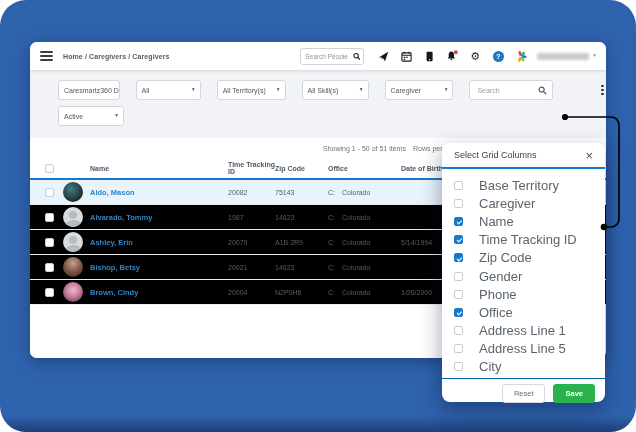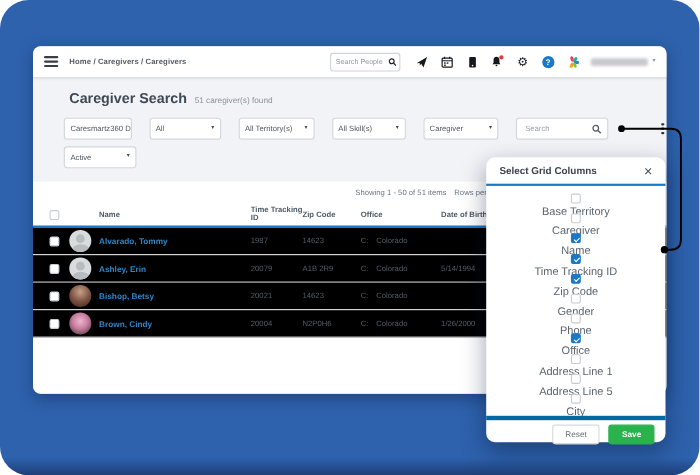--- a/index.html
+++ b/index.html
@@ -90,27 +90,27 @@
   .office-code{color:#565e66;}
   
   .modal{
     position:absolute;left:442px;top:143px;width:163px;height:259px;background:#fff;
     border-radius:8px;box-shadow:0 8px 22px rgba(4,18,50,.4);display:flex;flex-direction:column;z-index:5;
   }
   .modal-header{
     flex:none;height:26px;display:flex;align-items:center;justify-content:space-between;
     padding:0 12px;border-bottom:2px solid #1a78c8;
   }
-  .modal-title{font-size:9px;font-weight:bold;color:#39424d;}
+  .modal-title{font-size:9px;font-weight:normal;color:#39424d;}
   .modal-close{font-size:13px;color:#474d54;line-height:1;cursor:pointer;}
   .modal-list{flex:1;padding:7px 12px 2px;display:flex;flex-direction:column;}
-  .opt{display:flex;align-items:center;gap:2px;height:18.2px;font-size:10px;color:#5a646e;flex-direction:column;}
+  .opt{display:flex;align-items:center;gap:16px;height:18.2px;font-size:13px;color:#5a646e;}
   .opt .cb{margin-left:0;}
   .modal-footer{
-    flex:none;height:30px;border-top:4px solid #0369a1;display:flex;align-items:center;
+    flex:none;height:30px;border-top:1px solid #0369a1;display:flex;align-items:center;
     justify-content:flex-end;gap:8px;padding:0 10px;
   }
   .btn{font-size:7.5px;border-radius:3px;padding:4.5px 11px;cursor:pointer;font-family:inherit;line-height:1;}
   .btn-reset{background:#fff;border:1px solid #d6dade;color:#666d74;}
   .btn-save{background:#2ab34d;border:1px solid #2ab34d;color:#fff;font-weight:bold;}
   
   .annot{position:absolute;left:0;top:0;z-index:8;pointer-events:none;}
 </style>
 </head>
 <body>
@@ -185,24 +185,20 @@
       </div>
 
       <div class="user">
         <span class="user-blur"></span>
         <span class="chev">▾</span>
       </div>
     </div>
 
     <div class="content">
 
-      <div class="title-row">
-        <span class="page-title">Caregiver Search</span>
-        <span class="found">51 caregiver(s) found</span>
-      </div>
 
       <div class="filters">
         <span class="sel" style="width:66px">
           <span>Caresmartz360 Der</span>
         </span>
         <span class="sel" style="width:70px">
           <span>All</span>
             <span class="chev">▾</span>
         </span>
         <span class="sel" style="width:74px">
@@ -247,20 +243,32 @@
         <div class="tgrid thead">
           <span class="cb"></span>
           <span></span>
           <span>Name</span>
           <span>Time Tracking ID</span>
           <span>Zip Code</span>
           <span>Office</span>
           <span>Date of Birth</span>
         </div>
 
+        <div class="tgrid trow selected">
+          <span class="cb"></span>
+          <span class="av p1"></span>
+          <span class="nm">Aldo, Mason</span>
+          <span>20082</span>
+          <span>75143</span>
+          <span class="office-cell">
+              <span class="office-code">C:</span>
+              <span>Colorado</span>
+            </span>
+          <span></span>
+        </div>
 
         <div class="tgrid trow">
           <span class="cb"></span>
           <span class="av sil"></span>
           <span class="nm">Alvarado, Tommy</span>
           <span>1987</span>
           <span>14623</span>
           <span class="office-cell">
               <span class="office-code">C:</span>
               <span>Colorado</span>

